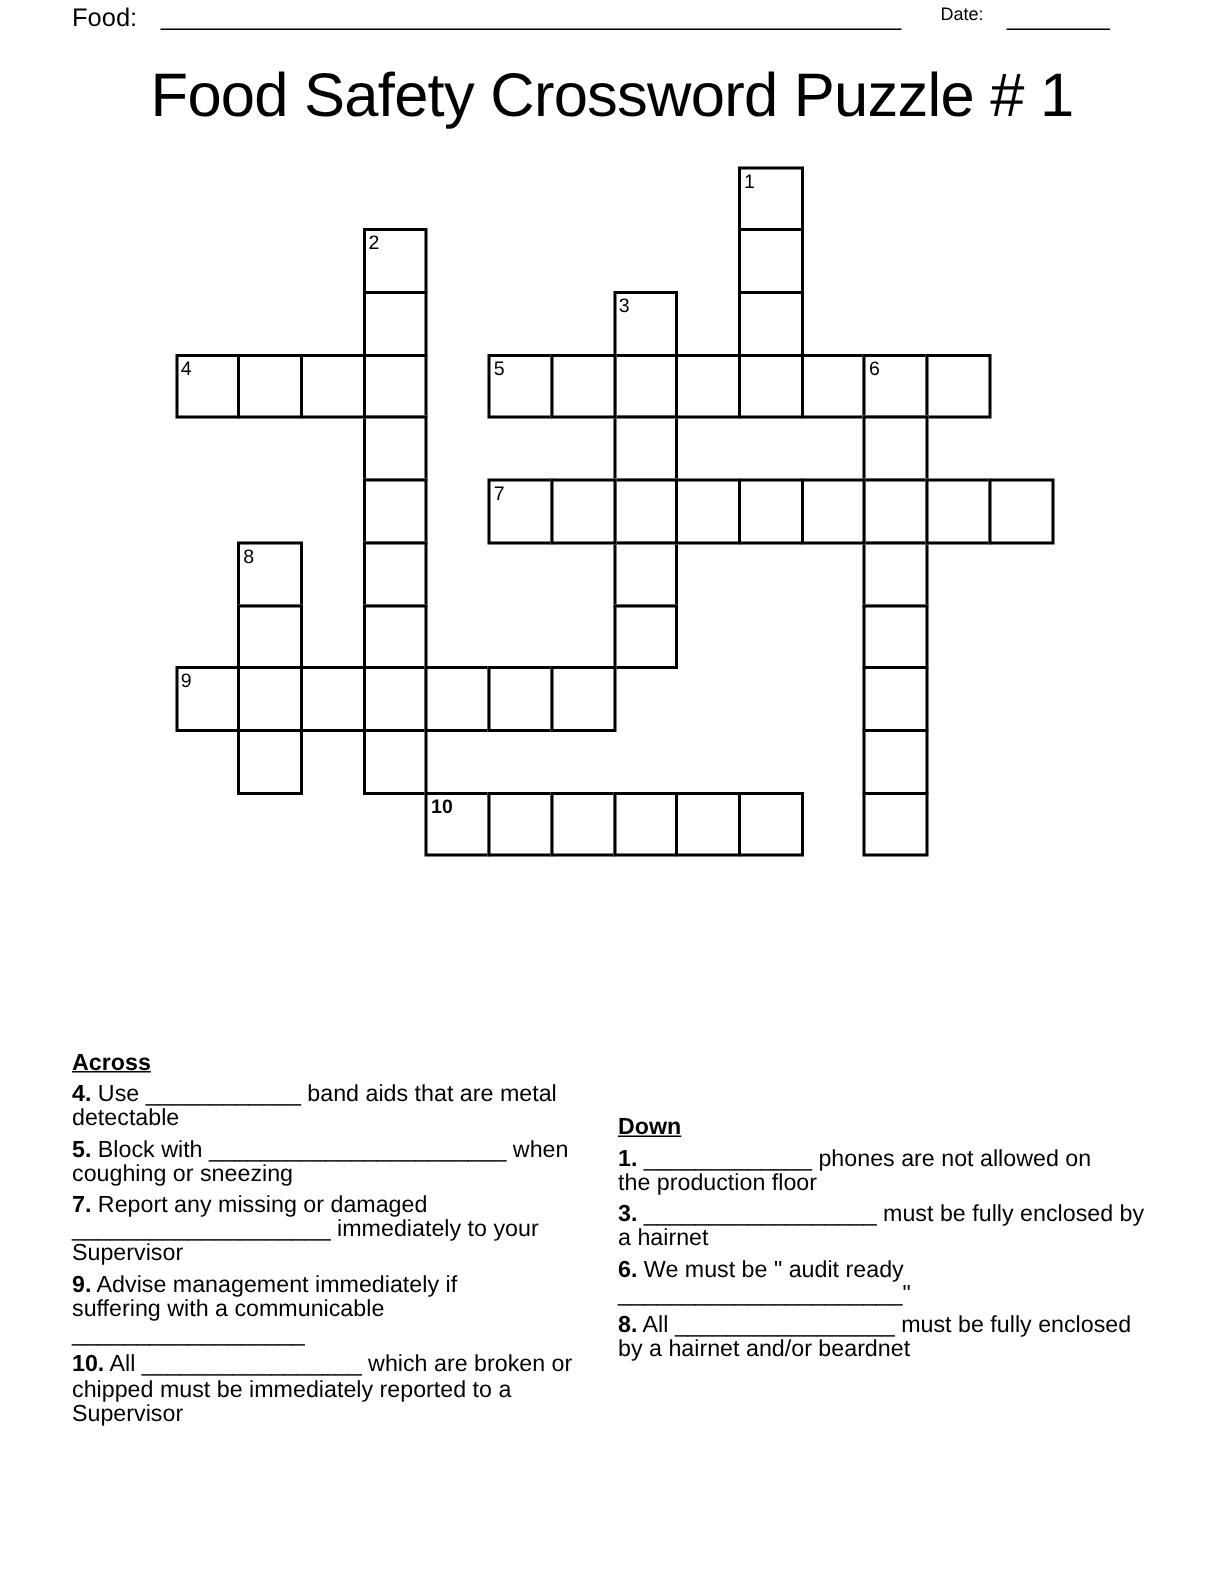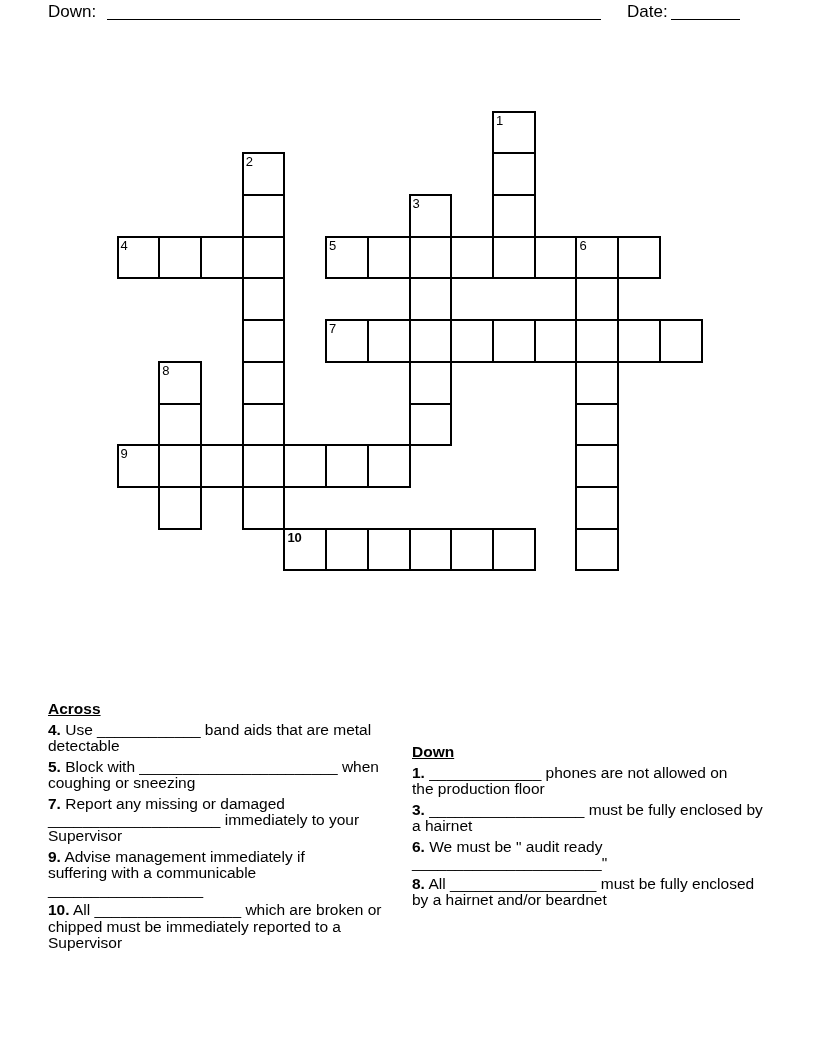--- a/index.html
+++ b/index.html
@@ -7,21 +7,21 @@
     width:816px;height:1056px;background:#ffffff;overflow:hidden;
     font-family:"Liberation Sans",sans-serif;color:#000;
     position:relative;
   }
   .page{position:absolute;left:0;top:0;width:816px;height:1056px;background:#fff;}
 
   
   .topbar{position:absolute;left:0;top:0;width:816px;height:24px;}
   .name-label{position:absolute;left:48px;top:2px;font-size:17px;}
   .name-line{position:absolute;left:107px;top:0;width:494px;height:19px;border-bottom:1.6px solid #000;}
-  .date-label{position:absolute;left:627px;top:2px;font-size:17px;}
+  .date-label{position:absolute;left:627px;top:2px;font-size:12px;}
   .date-line{position:absolute;left:671px;top:0;width:69px;height:19px;border-bottom:1.6px solid #000;}
 
   
   .title{
     position:absolute;left:0;top:40px;width:816px;margin:0;
     text-align:center;font-size:41px;font-weight:400;letter-spacing:-0.5px;
     font-family:"Liberation Sans",sans-serif;
   }
 
   
@@ -45,26 +45,27 @@
   .clue{font-size:15.5px;line-height:16.3px;margin-bottom:4.5px;}
   .cnum{font-weight:bold;}
   .ctext{white-space:pre-line;}
 </style>
 </head>
 <body>
 
 <div class="page">
 
   <div class="topbar">
-    <span class="name-label">Down:</span>
+    <span class="name-label">Food:</span>
     <div class="name-line"></div>
     <span class="date-label">Date:</span>
     <div class="date-line"></div>
   </div>
 
+  <h1 class="title">Food Safety Crossword Puzzle # 1</h1>
 
   <div id="grid" class="grid">
       <div class="cell" style="left: 491.98px; top: 110.5px; width: 43.72px; height: 43.72px;"></div>
       <div class="cell" style="left: 491.98px; top: 152.22px; width: 43.72px; height: 43.72px;"></div>
       <div class="cell" style="left: 491.98px; top: 193.94px; width: 43.72px; height: 43.72px;"></div>
       <div class="cell" style="left: 491.98px; top: 235.66px; width: 43.72px; height: 43.72px;"></div>
       <div class="cellnum" style="left: 495.98px; top: 113.5px;">1</div>
       <div class="cell" style="left: 241.66px; top: 152.22px; width: 43.72px; height: 43.72px;"></div>
       <div class="cell" style="left: 241.66px; top: 193.94px; width: 43.72px; height: 43.72px;"></div>
       <div class="cell" style="left: 241.66px; top: 235.66px; width: 43.72px; height: 43.72px;"></div>

